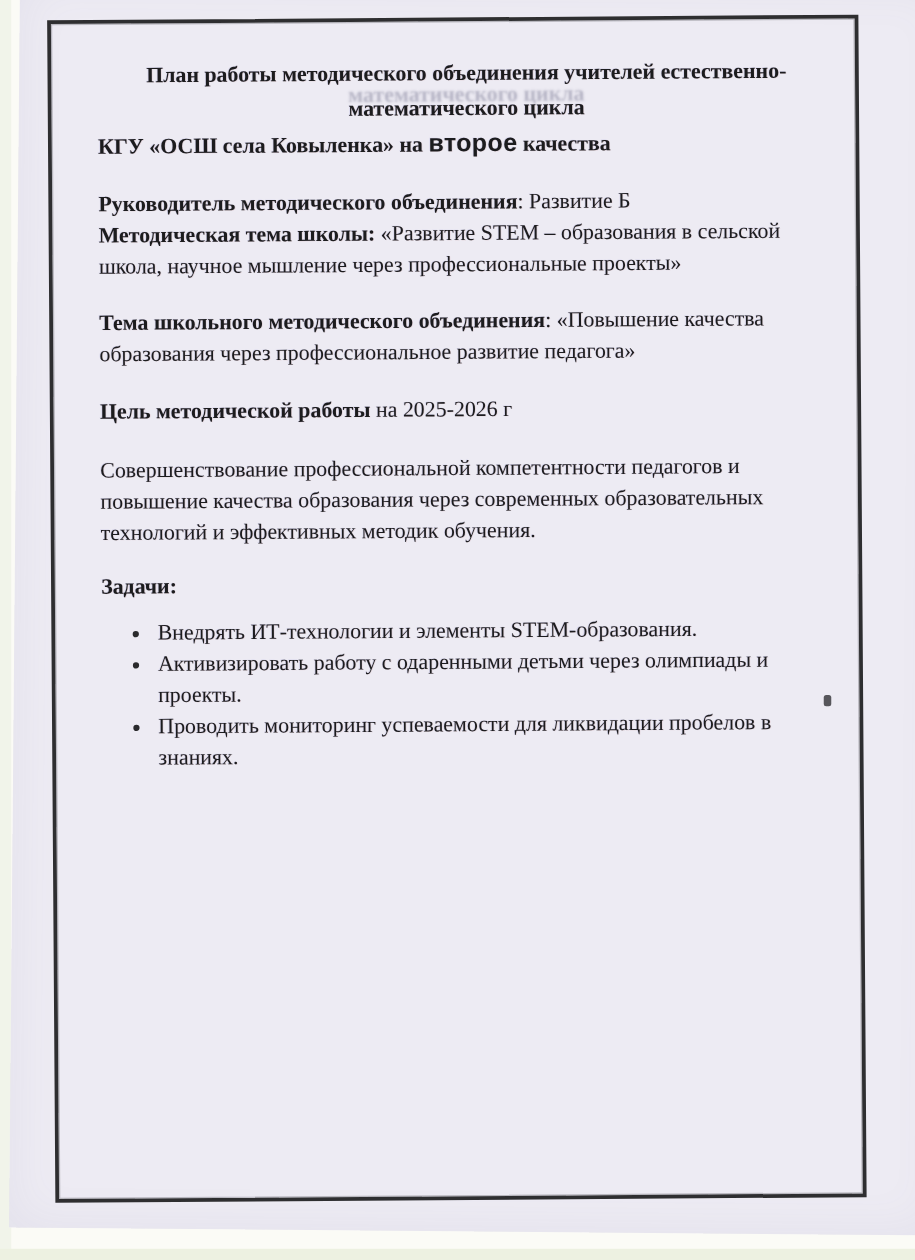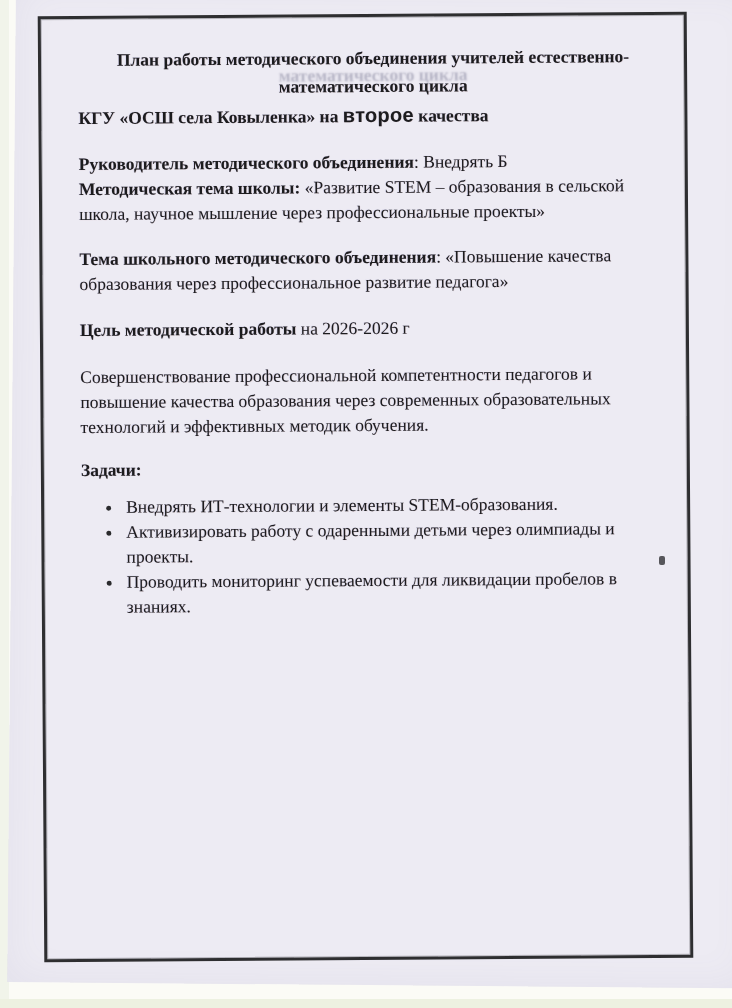--- a/index.html
+++ b/index.html
@@ -102,27 +102,27 @@
 <div class="frame">
   <div class="content">
 
     <div class="doc-title">
       <div>План работы методического объединения учителей естественно-</div>
       <div class="ghosted">математического цикла</div>
     </div>
 
     <div class="org-line"><span>КГУ «ОСШ села Ковыленка» на </span><span class="emph-sans">второе</span><span> качества</span></div>
 
-    <div class="para"><span class="bold">Руководитель методического объединения</span><span>: Внедрять Б</span><br>
+    <div class="para"><span class="bold">Руководитель методического объединения</span><span>: Развитие Б</span><br>
       <span class="bold">Методическая тема школы:</span><span> «Развитие STEM – образования в сельской школа, научное мышление через профессиональные проекты»</span>
     </div>
 
     <div class="para"><span class="bold">Тема школьного методического объединения</span><span>: «Повышение качества образования через профессиональное развитие педагога»</span></div>
 
-    <div class="para goal"><span class="bold">Цель методической работы</span><span> на 2026-2026 г</span></div>
+    <div class="para goal"><span class="bold">Цель методической работы</span><span> на 2025-2026 г</span></div>
 
     <div class="para desc">Совершенствование профессиональной компетентности педагогов и повышение качества образования через современных образовательных технологий и эффективных методик обучения.</div>
 
     <div class="para tasks-head bold">Задачи:</div>
 
     <div class="task-list">
       <div class="task">
         <span class="task-dot"></span>
         <span class="task-text">Внедрять ИТ-технологии и элементы STEM-образования.</span>
       </div>

